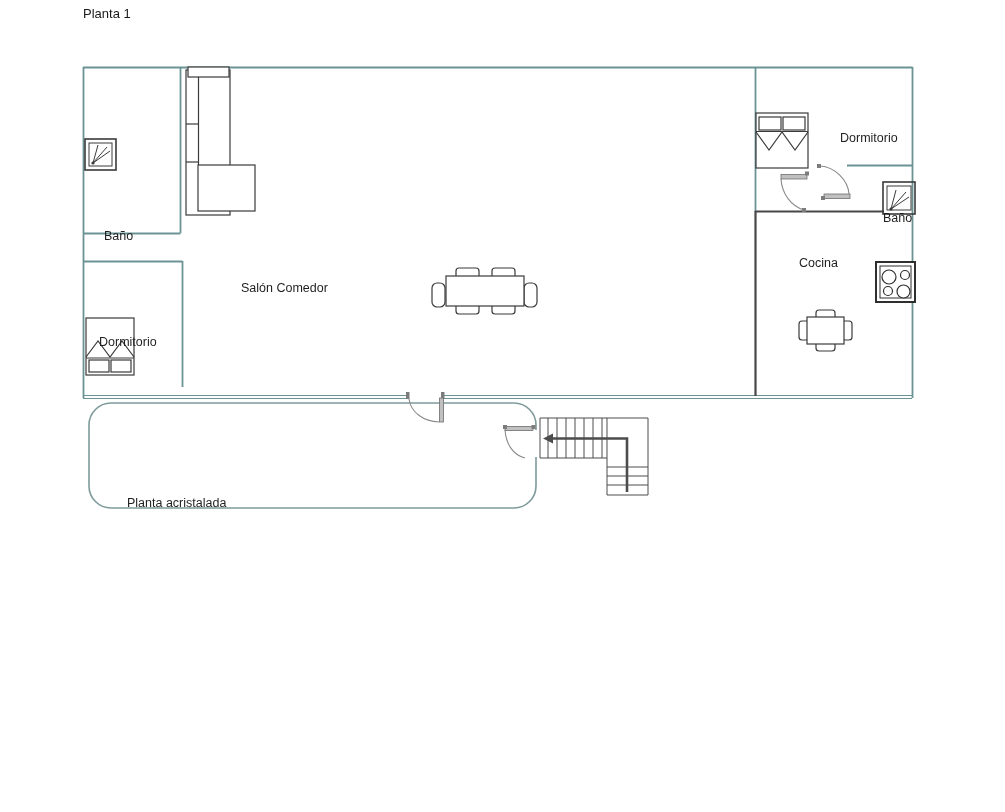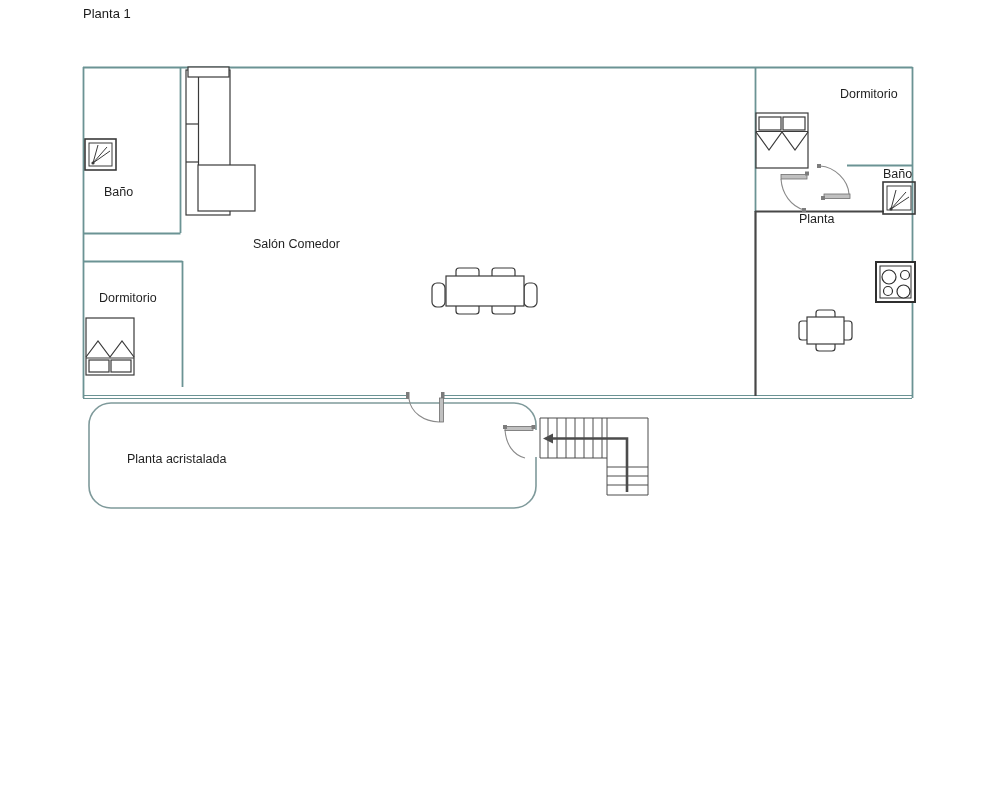--- a/index.html
+++ b/index.html
@@ -1,23 +1,23 @@
 <!DOCTYPE html>
 <html><head>
 <meta charset="utf-8">
 <style>
   html,body{margin:0;padding:0;background:#ffffff;}
   body{width:1005px;height:812px;position:relative;overflow:hidden;
        font-family:"Liberation Sans",sans-serif;color:#1f1f1f;}
   .canvas{position:absolute;left:0;top:0;width:1005px;height:812px;padding-left:40px;}
   svg.plan{position:absolute;left:0;top:0;}
-  .label{position:absolute;font-size:12.5px;line-height:14px;color:#1f1f1f;white-space:nowrap;}
+  .label{position:absolute;font-size:12.5px;line-height:14px;color:#1f1f1f;white-space:nowrap;margin-top:44px;}
   .title{position:absolute;left:83px;top:6px;font-size:13px;color:#1a1a1a;}
   .lbl-bano-left{left:104px;top:185px;}
-  .lbl-salon{left:253px;top:237px;}
+  .lbl-salon{left:241px;top:237px;}
   .lbl-dorm-left{left:99px;top:291px;}
   .lbl-dorm-right{left:840px;top:87px;}
   .lbl-bano-right{left:883px;top:167px;}
   .lbl-cocina{left:799px;top:212px;}
   .lbl-terraza{left:127px;top:452px;}
 </style>
 </head>
 <body>
 
 <div class="canvas">
@@ -173,16 +173,16 @@
       <rect x="817" y="164" width="4" height="4" fill="#7c7c7c"></rect>
       <rect x="821" y="196" width="4" height="4" fill="#7c7c7c"></rect>
     </g>
   </svg>
 
   <div class="label lbl-bano-left">Baño</div>
   <div class="label lbl-salon">Salón Comedor</div>
   <div class="label lbl-dorm-left">Dormitorio</div>
   <div class="label lbl-dorm-right">Dormitorio</div>
   <div class="label lbl-bano-right">Baño</div>
-  <div class="label lbl-cocina">Planta</div>
+  <div class="label lbl-cocina">Cocina</div>
   <div class="label lbl-terraza">Planta acristalada</div>
 
 </div>
 
 </body></html>

